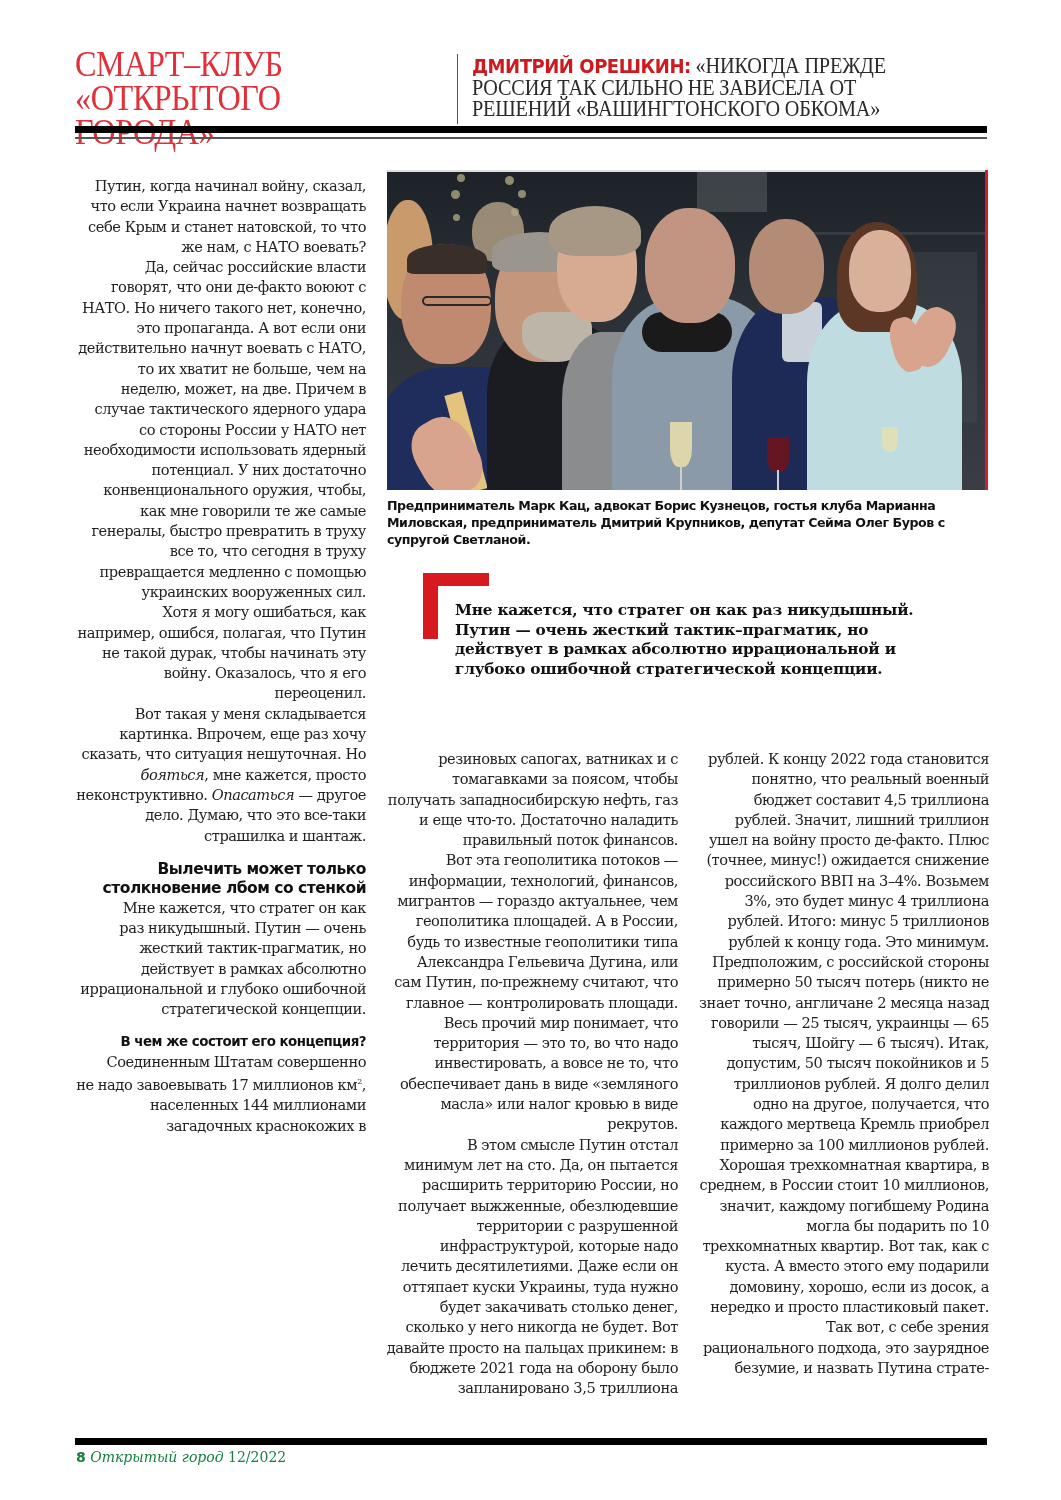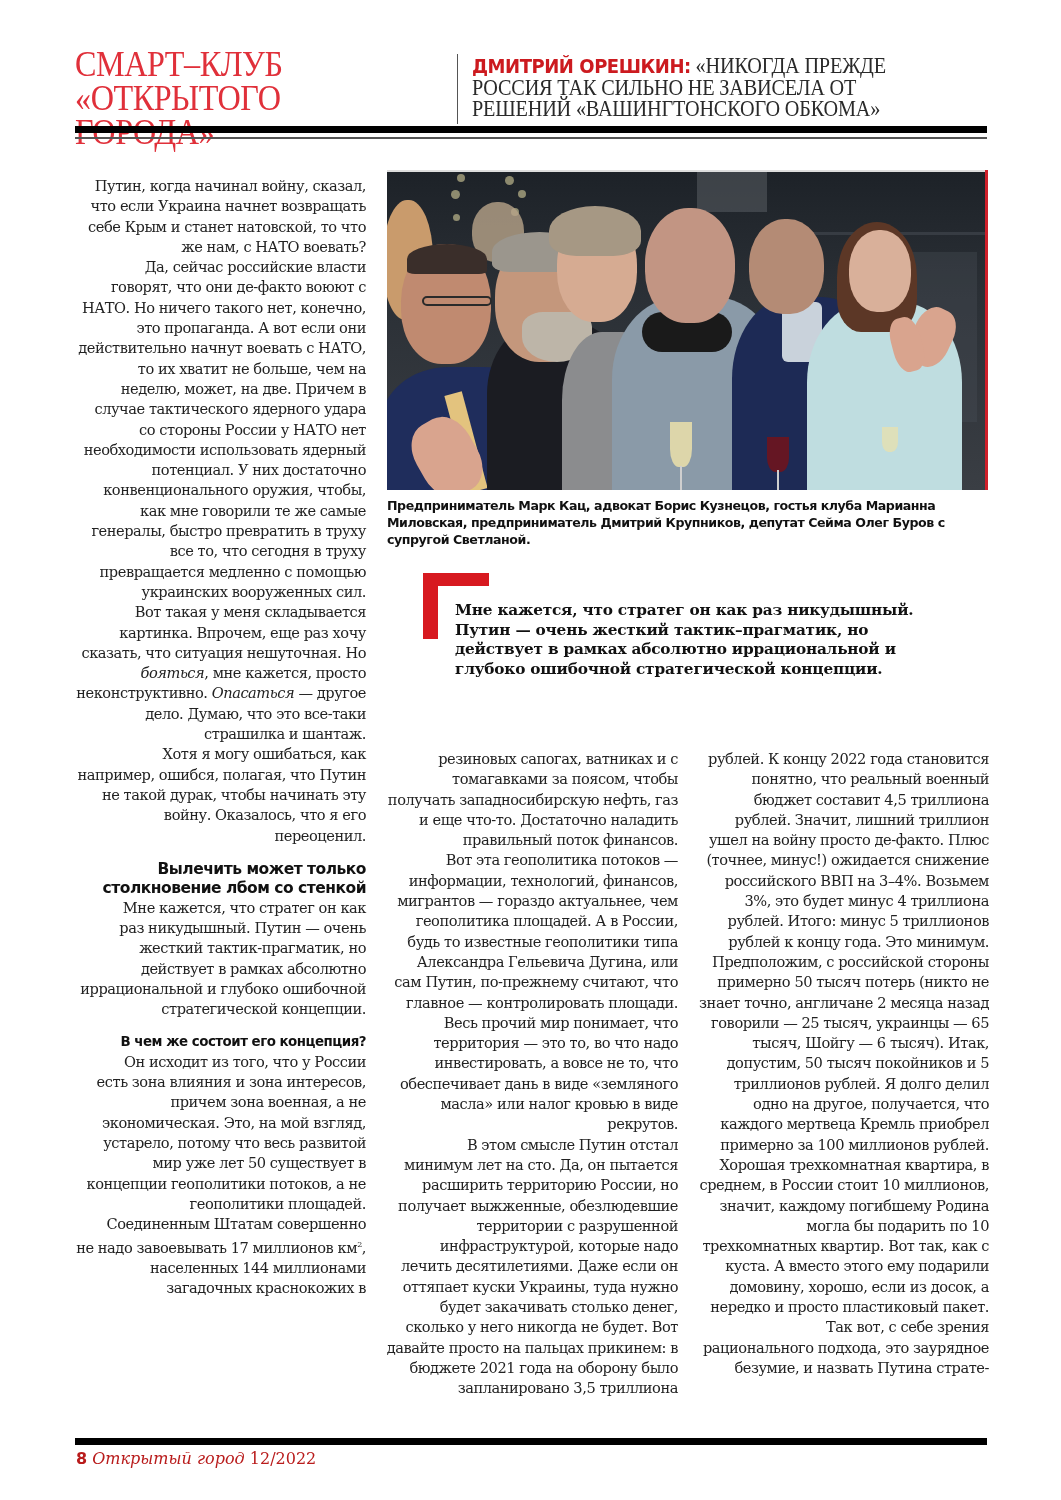--- a/index.html
+++ b/index.html
@@ -70,46 +70,45 @@
   .pullquote {
     position: absolute; left: 455px; top: 601px; width: 470px;
     font-family: "DejaVu Serif", serif; font-weight: bold; font-size: 15.3px; line-height: 19.5px;
     color: #111; letter-spacing: -0.2px;
   }
 
   
   .foot-rule { position: absolute; left: 75px; top: 1438px; width: 912px; height: 7px; background: #000; }
   .foot {
     position: absolute; left: 76px; top: 1449px;
-    font-family: "DejaVu Serif", serif; font-size: 16px; color: #b91c1c;
+    font-family: "DejaVu Serif", serif; font-size: 14px; color: #15803d;
   }
   .foot .pnum { font-family: "DejaVu Sans", sans-serif; font-weight: bold; }
   .foot .mag { font-style: italic; }
 </style>
 </head>
 <body>
 
 <div class="hdr-left">
   <div>СМАРТ–КЛУБ</div>
   <div>«ОТКРЫТОГО ГОРОДА»</div>
 </div>
 <div class="hdr-divider"></div>
 <div class="hdr-right"><span class="author">ДМИТРИЙ ОРЕШКИН:</span><span> «НИКОГДА ПРЕЖДЕ РОССИЯ ТАК СИЛЬНО НЕ ЗАВИСЕЛА ОТ РЕШЕНИЙ «ВАШИНГТОНСКОГО ОБКОМА»</span></div>
 <div class="rule-thick"></div>
 <div class="rule-thin"></div>
 
 <div class="col col1">
   <p>Путин, когда начинал войну, сказал, что если Украина начнет возвращать себе Крым и станет натовской, то что же нам, с НАТО воевать?</p>
   <p class="ind">Да, сейчас российские власти говорят, что они де-факто воюют с НАТО. Но ничего такого нет, конечно, это пропаганда. А вот если они действительно начнут воевать с НАТО, то их хватит не больше, чем на неделю, может, на две. Причем в случае тактического ядерного удара со стороны России у НАТО нет необходимости использовать ядерный потенциал. У них достаточно конвенционального оружия, чтобы, как мне говорили те же самые генералы, быстро превратить в труху все то, что сегодня в труху превращается медленно с помощью украинских вооруженных сил.</p>
+  <p class="ind">Хотя я могу ошибаться, как например, ошибся, полагая, что Путин не такой дурак, чтобы начинать эту войну. Оказалось, что я его переоценил.</p>
   <p class="ind"><span>Вот такая у меня складывается картинка. Впрочем, еще раз хочу сказать, что ситуация нешуточная. Но </span><em>бояться</em><span>, мне кажется, просто неконструктивно. </span><em>Опасаться</em><span> — другое дело. Думаю, что это все-таки страшилка и шантаж.</span></p>
-  <p class="ind">Хотя я могу ошибаться, как например, ошибся, полагая, что Путин не такой дурак, чтобы начинать эту войну. Оказалось, что я его переоценил.</p>
   <div class="subhead">Вылечить может только столкновение лбом со стенкой</div>
   <p class="ind">Мне кажется, что стратег он как раз никудышный. Путин — очень жесткий тактик-прагматик, но действует в рамках абсолютно иррациональной и глубоко ошибочной стратегической концепции.</p>
   <div class="question" style="margin-top:12px">В чем же состоит его концепция?</div>
-  <p class="ind">Он исходит из того, что у России есть зона влияния и зона интересов, причем зона военная, а не экономическая. Это, на мой взгляд, устарело, потому что весь развитой мир уже лет 50 существует в концепции геополитики потоков, а не геополитики площадей.</p>
   <p class="ind"><span>Соединенным Штатам совершенно не надо завоевывать 17 миллионов км</span><sup style="font-size:8px">2</sup><span>, населенных 144 миллионами загадочных краснокожих в</span></p>
 </div>
 
 <div class="photo" title="Гости клуба аплодируют">
 
   <div class="bokeh" style="left:70px;top:2px;width:8px;height:8px"></div>
   <div class="bokeh" style="left:64px;top:18px;width:9px;height:9px"></div>
   <div class="bokeh" style="left:66px;top:42px;width:7px;height:7px"></div>
   <div class="bokeh" style="left:118px;top:4px;width:9px;height:9px"></div>
   <div class="bokeh" style="left:131px;top:18px;width:8px;height:8px"></div>

